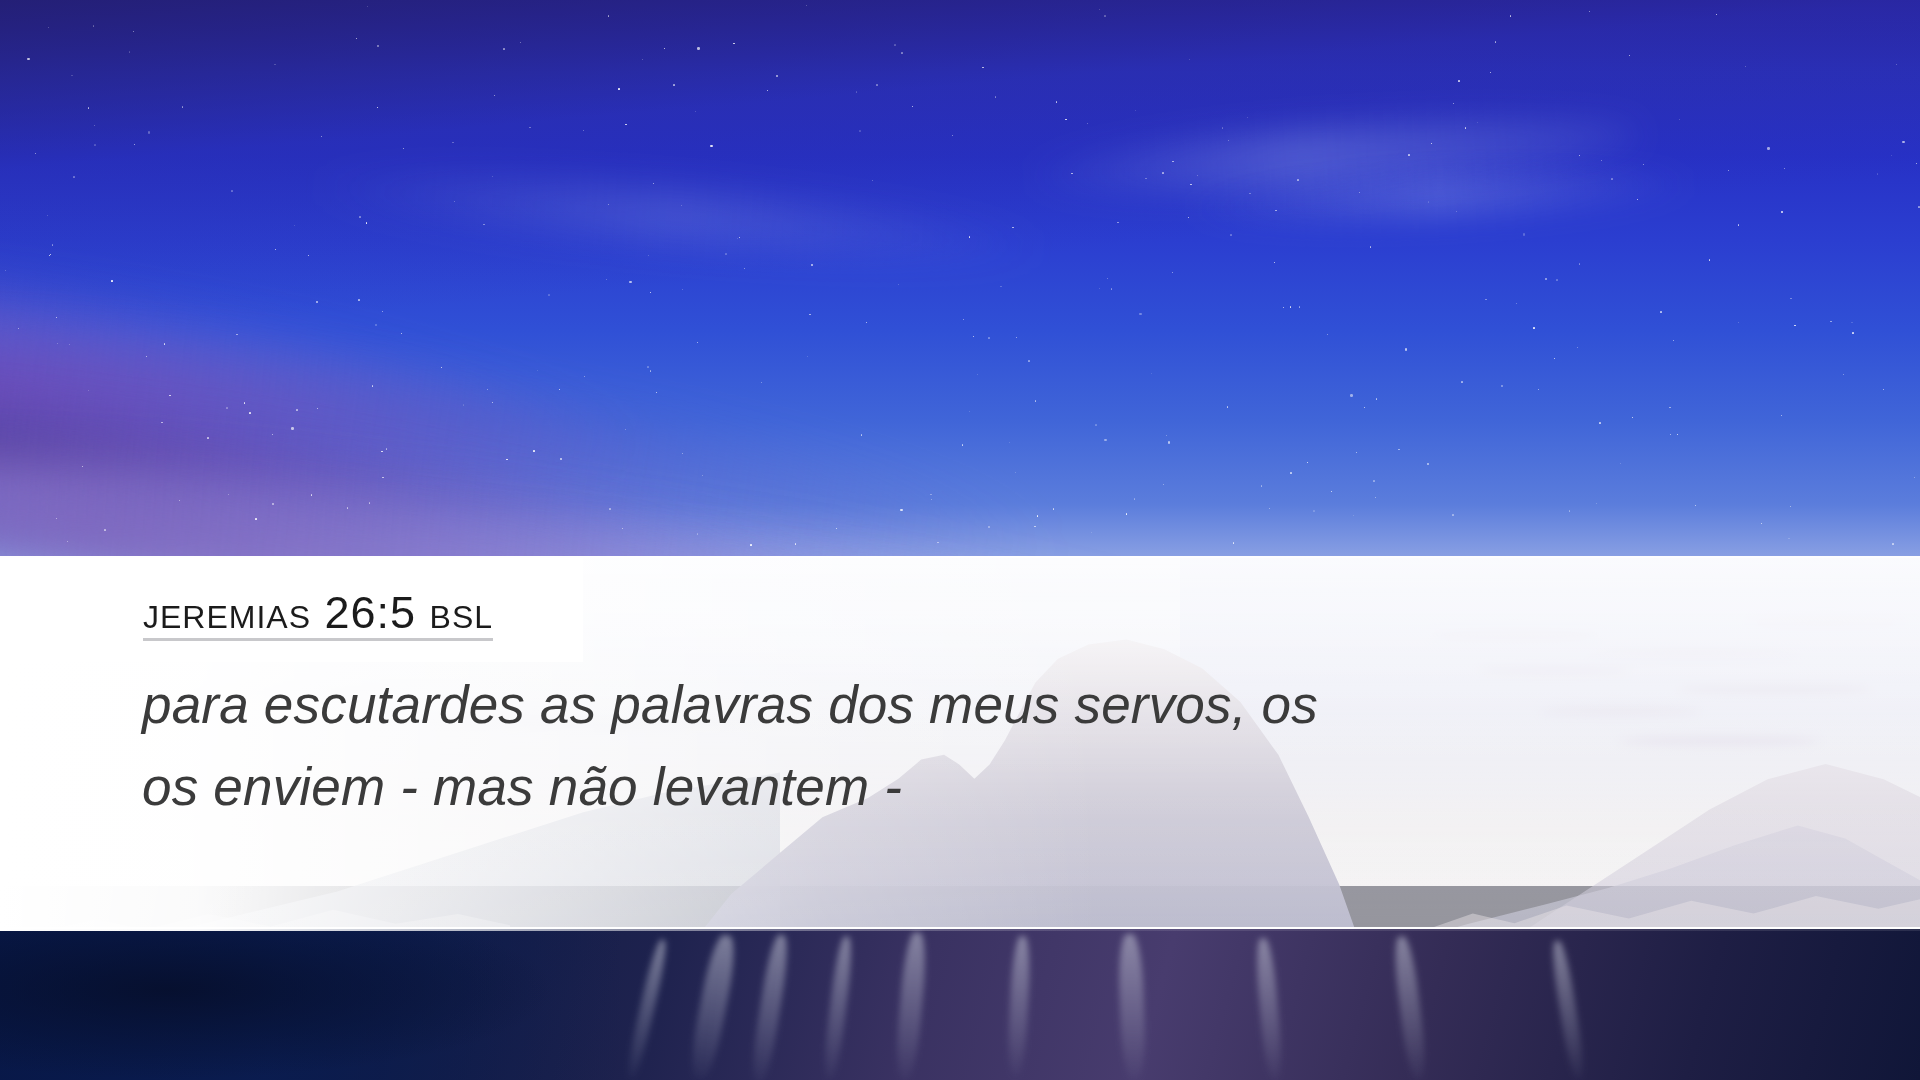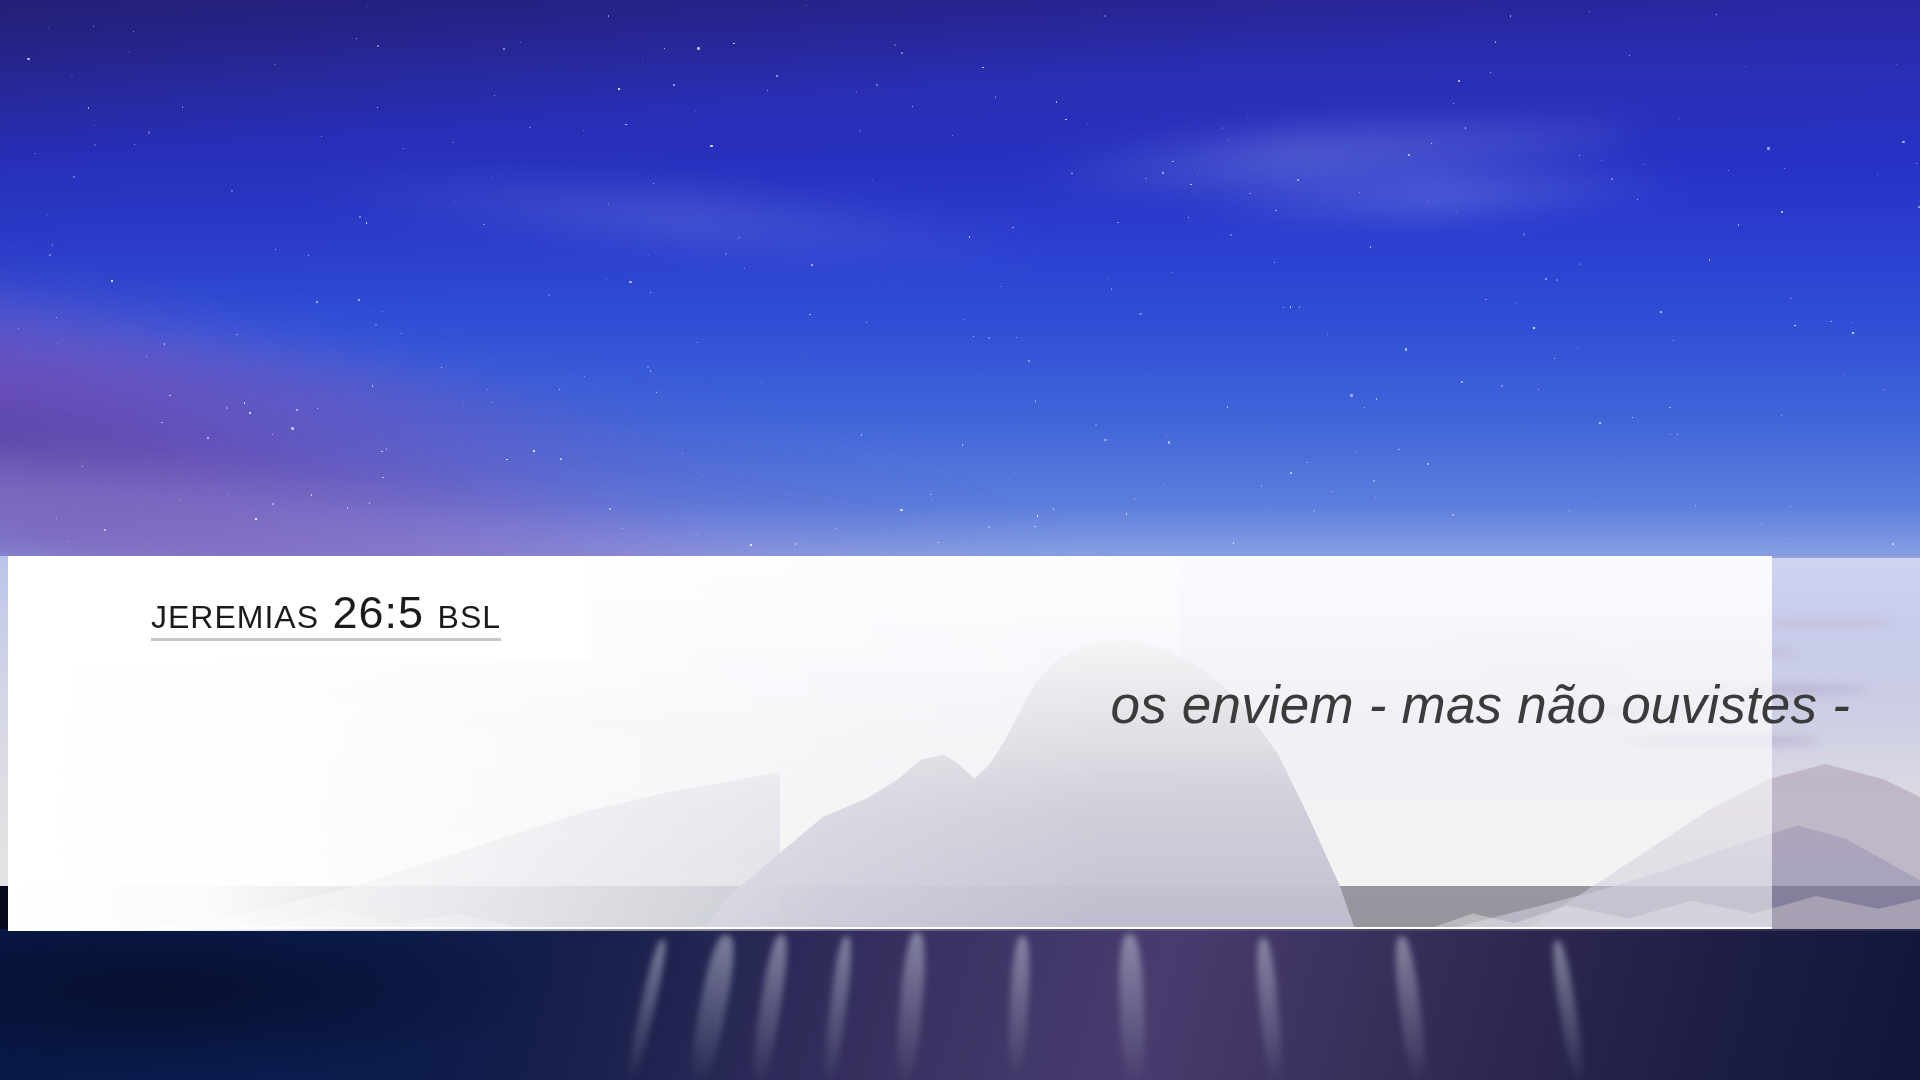--- a/index.html
+++ b/index.html
@@ -276,33 +276,32 @@
     border-radius: 40%;
   }
   .shadowvale {
     position:absolute; left:0; top:373px; width:560px; height:151px;
     background: radial-gradient(ellipse at 30% 40%, rgba(6,14,42,0.85) 0%, rgba(6,14,42,0.0) 70%);
   }
 
   
   .panel {
     position: absolute;
-    left: 8px; top: 556px;
-    width: 1764px;
+    left: 0; top: 556px;
+    width: 1920px;
     height: 373px;
     background: linear-gradient(to bottom,
       rgba(255,255,255,0.90) 0%,
       rgba(255,255,255,0.84) 20%,
       rgba(255,255,255,0.70) 45%,
       rgba(255,255,255,0.58) 70%,
       rgba(255,255,255,0.52) 100%);
     border-top: 2px solid rgba(255,255,255,0.95);
     border-bottom: 2px solid rgba(255,255,255,0.95);
     box-sizing: border-box;
-    text-align: right;
   }
   
   .panel-wash {
     position:absolute; left:0; top:0;
     width: 1100px; height: 373px;
     background: linear-gradient(to right,
       rgba(255,255,255,1) 0%,
       rgba(255,255,255,0.96) 18%,
       rgba(255,255,255,0.62) 45%,
       rgba(255,255,255,0.22) 75%,
@@ -722,18 +721,19 @@
 
   <div class="panel">
     <div class="panel-wash"></div>
     <div class="panel-wash-v"></div>
 
     <div class="content">
       <div class="ref-box"></div>
       <div class="ref">Jeremias 26:5 BSL</div>
 
       <div class="verse">
-        <span>os enviem - mas não ouvistes -</span>
+        <span>para escutardes as palavras dos meus servos, os</span>
+        <span>os enviem - mas não levantem -</span>
       </div>
     </div>
   </div>
 
 </div>
 
 </body></html>

